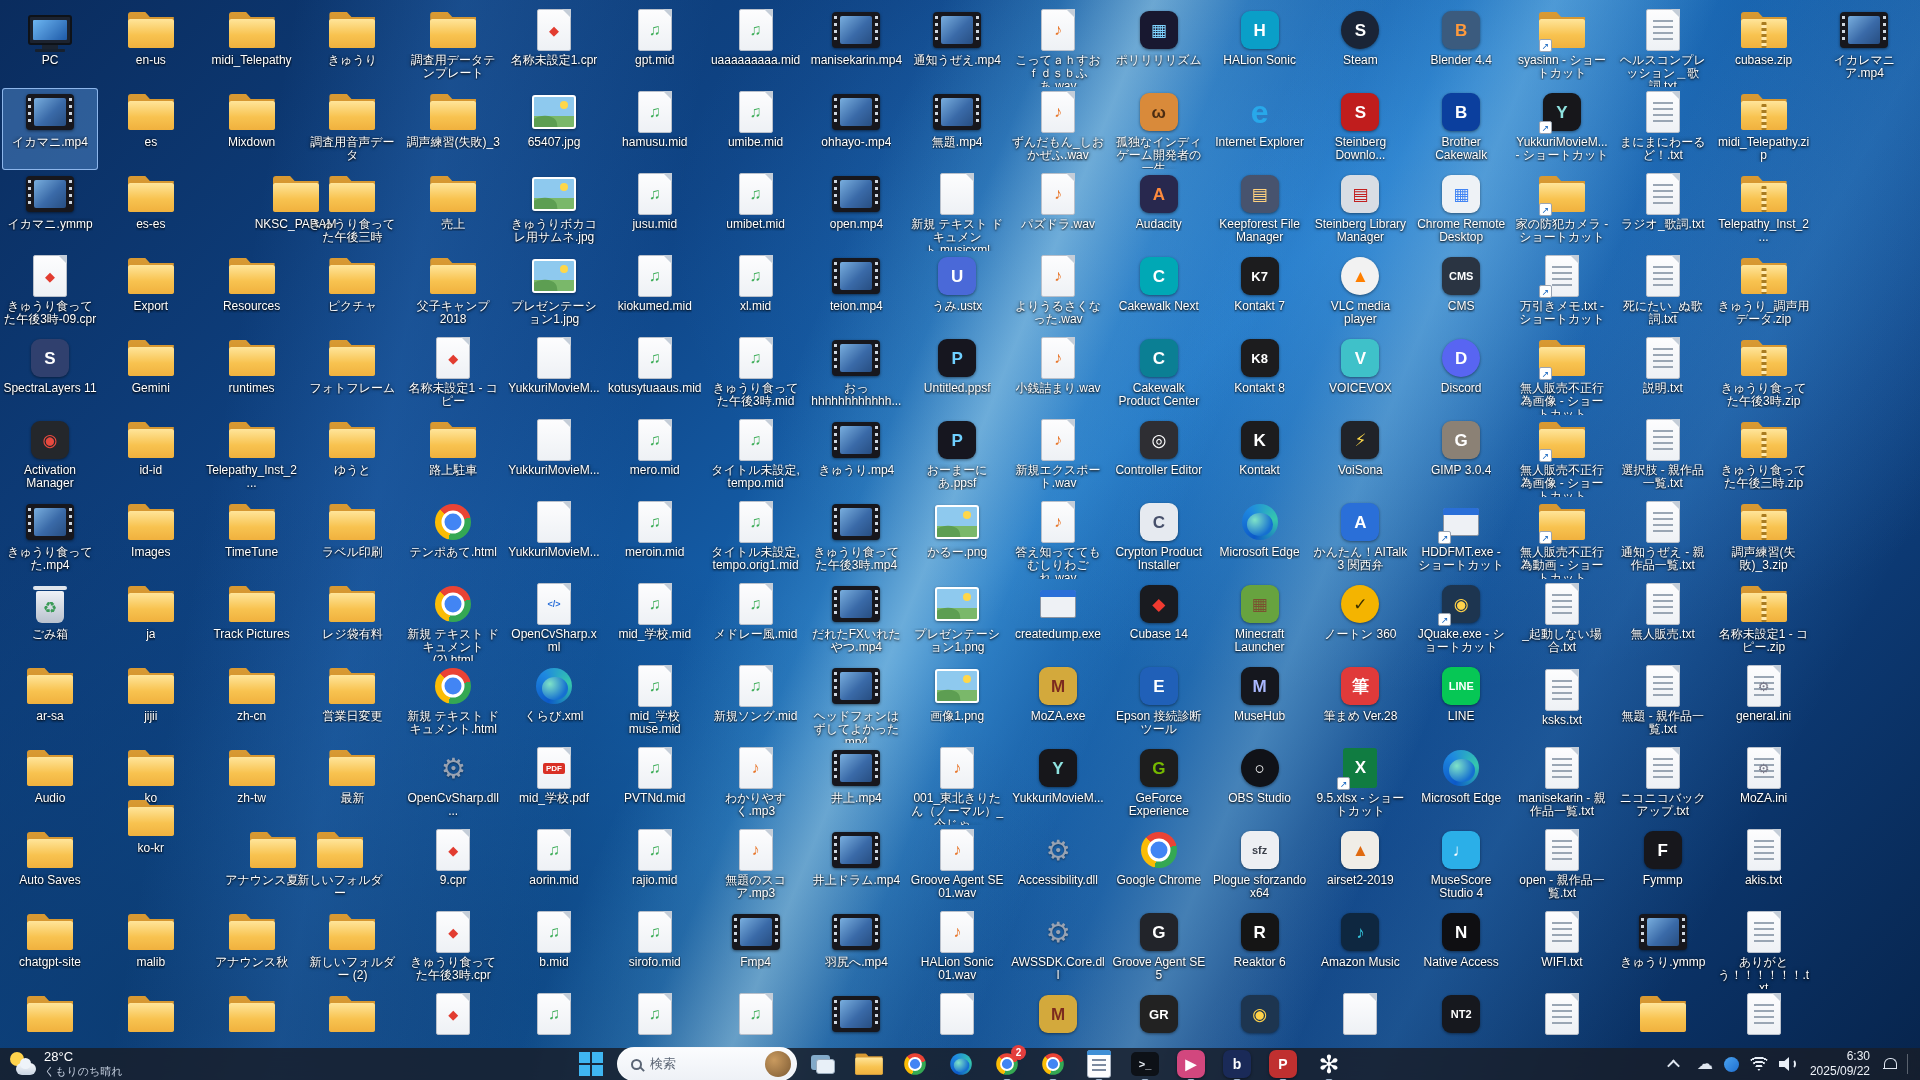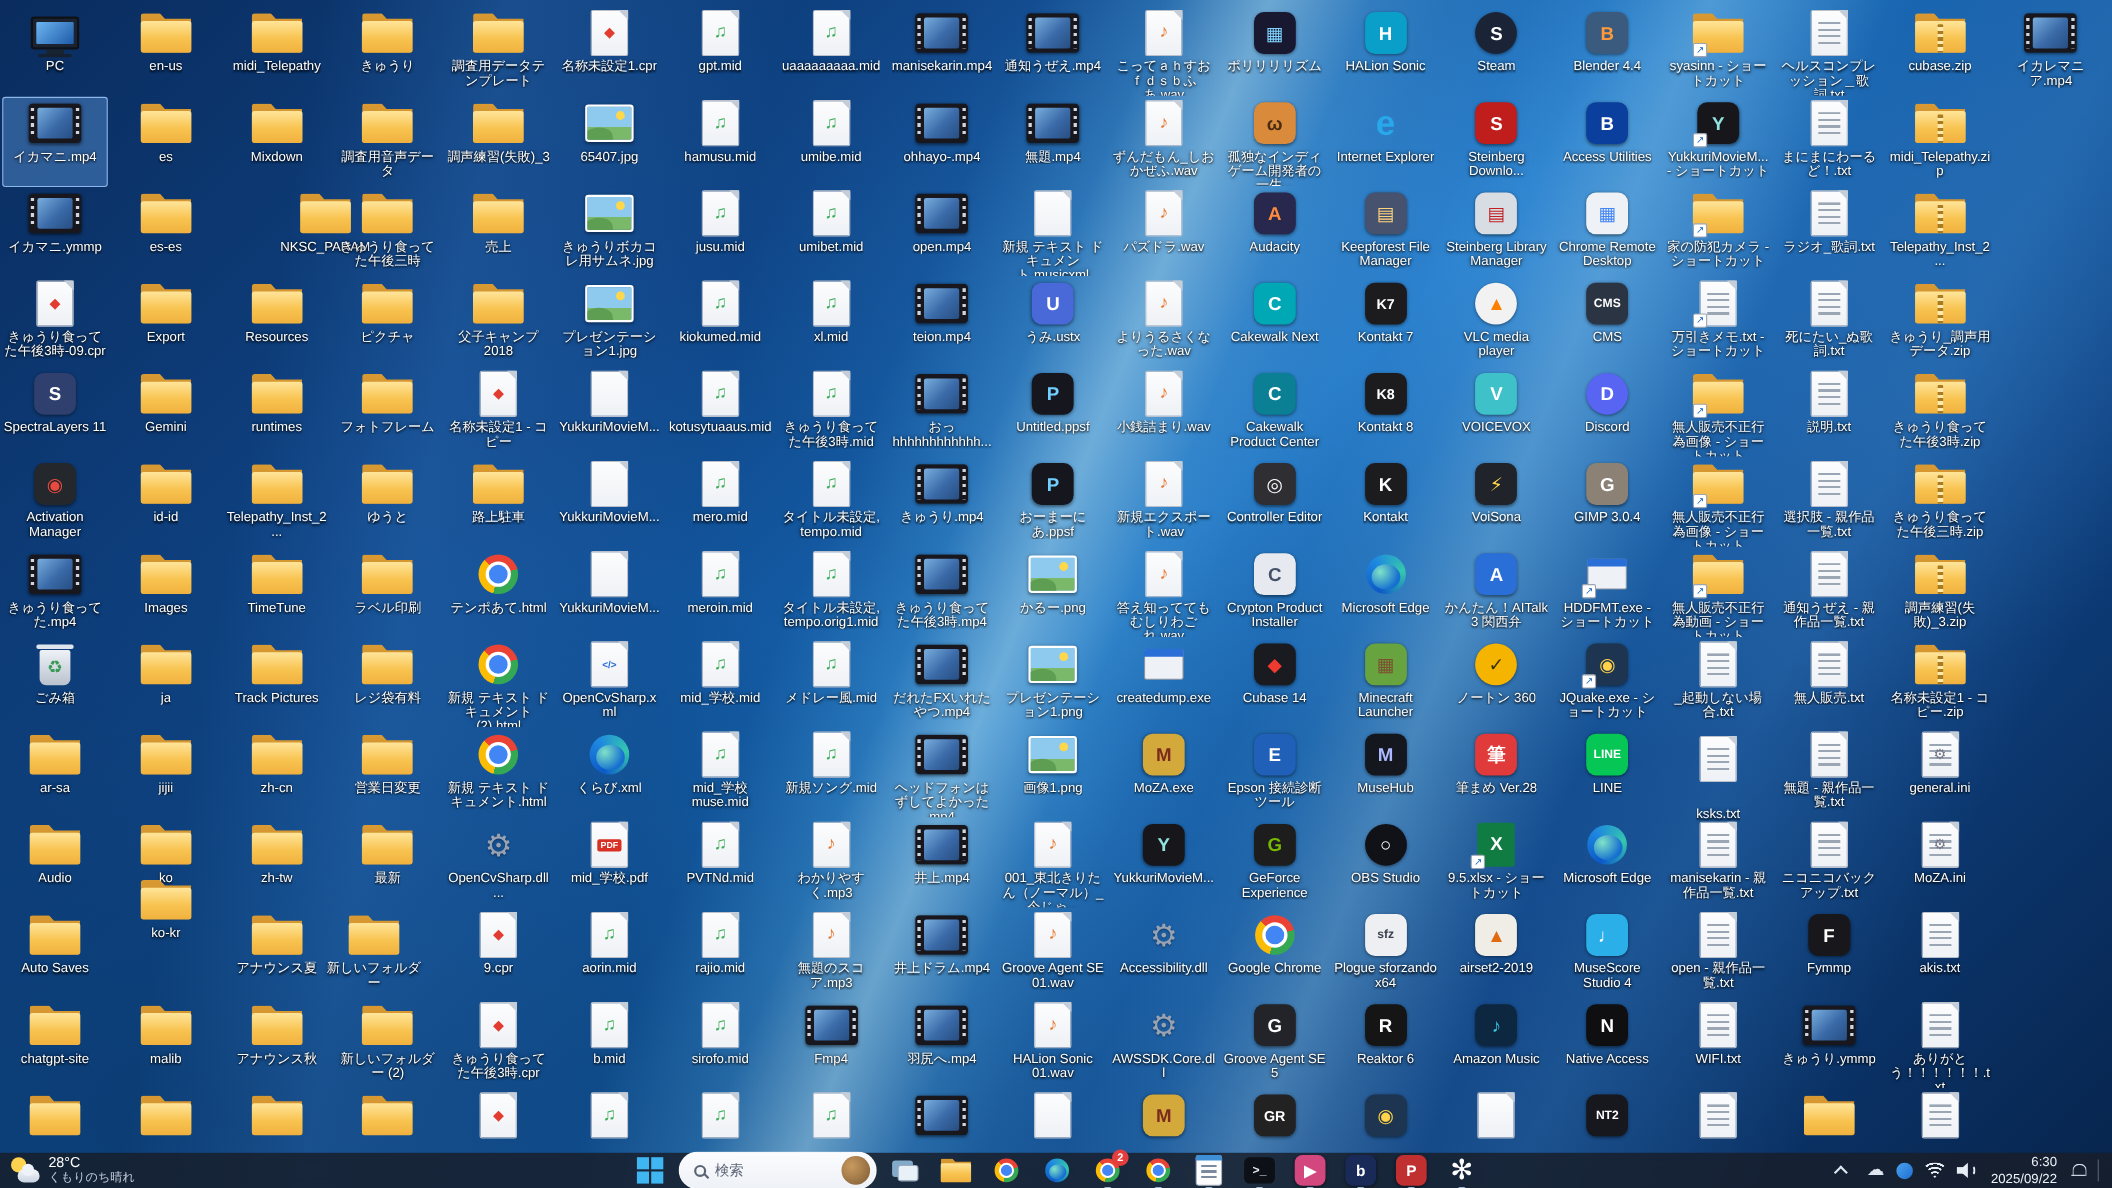--- a/index.html
+++ b/index.html
@@ -361,21 +361,21 @@
         <i class="fold"></i>
       </div>
       <div class="lbl">zh-cn</div>
     </div>
     <div class="dicon" style="left: 203.6px; top: 744px;">
       <div class="ig">
         <i class="fold"></i>
       </div>
       <div class="lbl">zh-tw</div>
     </div>
-    <div class="dicon" style="left: 203.6px; top: 826px;">
+    <div class="dicon" style="left: 203.6px; top: 826px; align-items: flex-end;">
       <div class="ig">
         <i class="fold"></i>
       </div>
       <div class="lbl">アナウンス夏</div>
     </div>
     <div class="dicon" style="left: 203.6px; top: 908px;">
       <div class="ig">
         <i class="fold"></i>
       </div>
       <div class="lbl">アナウンス秋</div>
@@ -1338,21 +1338,21 @@
     <div class="dicon" style="left: 1413.2px; top: 6px;">
       <div class="ig">
         <i class="appx" style="background:#3b5b7e;color:#ff9a3c;">B</i>
       </div>
       <div class="lbl">Blender 4.4</div>
     </div>
     <div class="dicon" style="left: 1413.2px; top: 88px;">
       <div class="ig">
         <i class="appx" style="background:#0b3f9e;color:#fff;">B</i>
       </div>
-      <div class="lbl">Access Utilities</div>
+      <div class="lbl">Brother Cakewalk</div>
     </div>
     <div class="dicon" style="left: 1413.2px; top: 170px;">
       <div class="ig">
         <i class="appx" style="background:#eef2f6;color:#4285f4;">▦</i>
       </div>
       <div class="lbl">Chrome Remote Desktop</div>
     </div>
     <div class="dicon" style="left: 1413.2px; top: 252px;">
       <div class="ig">
         <i class="appx" style="background:#2a3442;color:#fff;font-size:11px;">CMS</i>
@@ -1463,21 +1463,21 @@
         <em class="sca">↗</em>
       </div>
       <div class="lbl">無人販売不正行為動画 - ショートカット</div>
     </div>
     <div class="dicon" style="left: 1514px; top: 580px;">
       <div class="ig">
         <i class="doc doc-lines"></i>
       </div>
       <div class="lbl">_起動しない場合.txt</div>
     </div>
-    <div class="dicon" style="left: 1514px; top: 666px; justify-content: space-between;">
+    <div class="dicon" style="left: 1514px; top: 666px;">
       <div class="ig">
         <i class="doc doc-lines"></i>
       </div>
       <div class="lbl">ksks.txt</div>
     </div>
     <div class="dicon" style="left: 1514px; top: 744px;">
       <div class="ig">
         <i class="doc doc-lines"></i>
       </div>
       <div class="lbl">manisekarin - 親作品一覧.txt</div>

